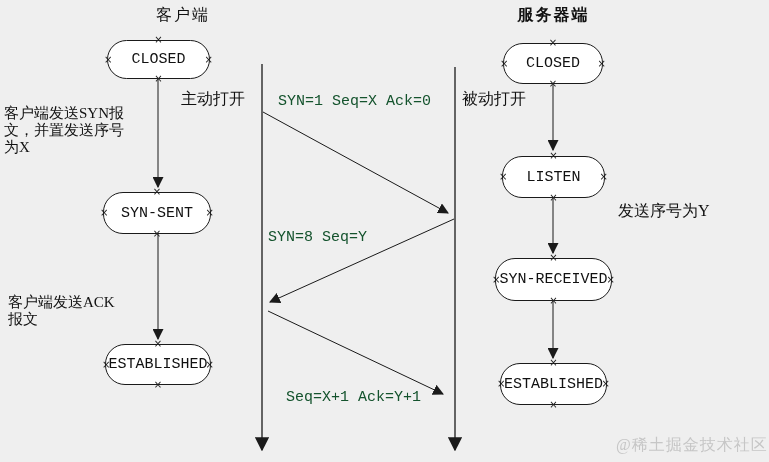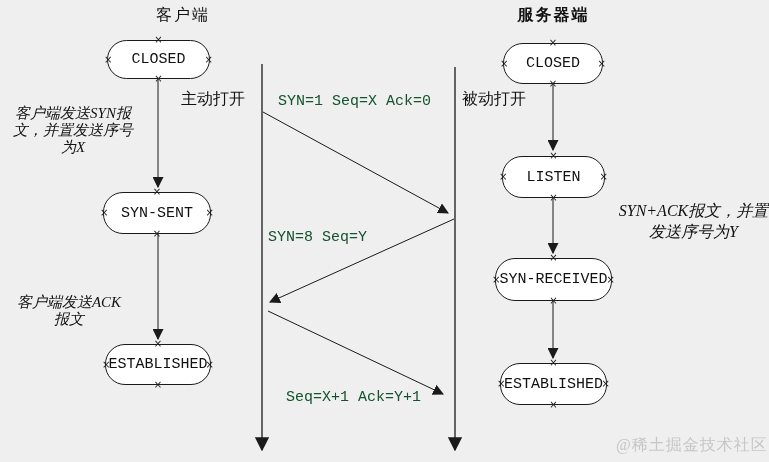--- a/index.html
+++ b/index.html
@@ -24,21 +24,21 @@
   .cmark.b { bottom:-6px; left:50%; transform:translateX(-50%); }
   .cmark.l { left:-4px; top:50%; transform:translateY(-50%); }
   .cmark.r { right:-4px; top:50%; transform:translateY(-50%); }
   .col-title {
     position:absolute; text-align:center; font-size:16px; color:#111;
     letter-spacing:2px; white-space:nowrap;
   }
   .cn-label { position:absolute; font-size:15px; color:#111; white-space:nowrap; }
   .note {
     position:absolute; font-size:15px; color:#111;
-    text-align:center; line-height:17px;font-style:italic;
+    line-height:17px;
   }
   .note.right-note { line-height:21px; font-size:16px; }
   .msg {
     position:absolute; font-family:"Liberation Mono", monospace;
     font-size:15px; color:#14532d; text-align:left; line-height:18px;
     white-space:nowrap;
   }
   .watermark {
     position:absolute; left:616px; top:435px;
     font-size:16px; color:#c6c6c6; letter-spacing:1px; white-space:nowrap;
@@ -137,19 +137,18 @@
   <div class="note" style="left:4px; top:105px; width:138px;">
     <div>客户端发送SYN报</div>
     <div>文，并置发送序号</div>
     <div>为X</div>
   </div>
   <div class="note" style="left:8px; top:294px; width:122px;">
     <div>客户端发送ACK</div>
     <div>报文</div>
   </div>
   <div class="note right-note" style="left:618px; top:200px; width:151px;">
-    <div>SYN+ACK报文，并置</div>
     <div>发送序号为Y</div>
   </div>
 
   <div class="watermark">@稀土掘金技术社区</div>
 
 </div>
 
 </body></html>

